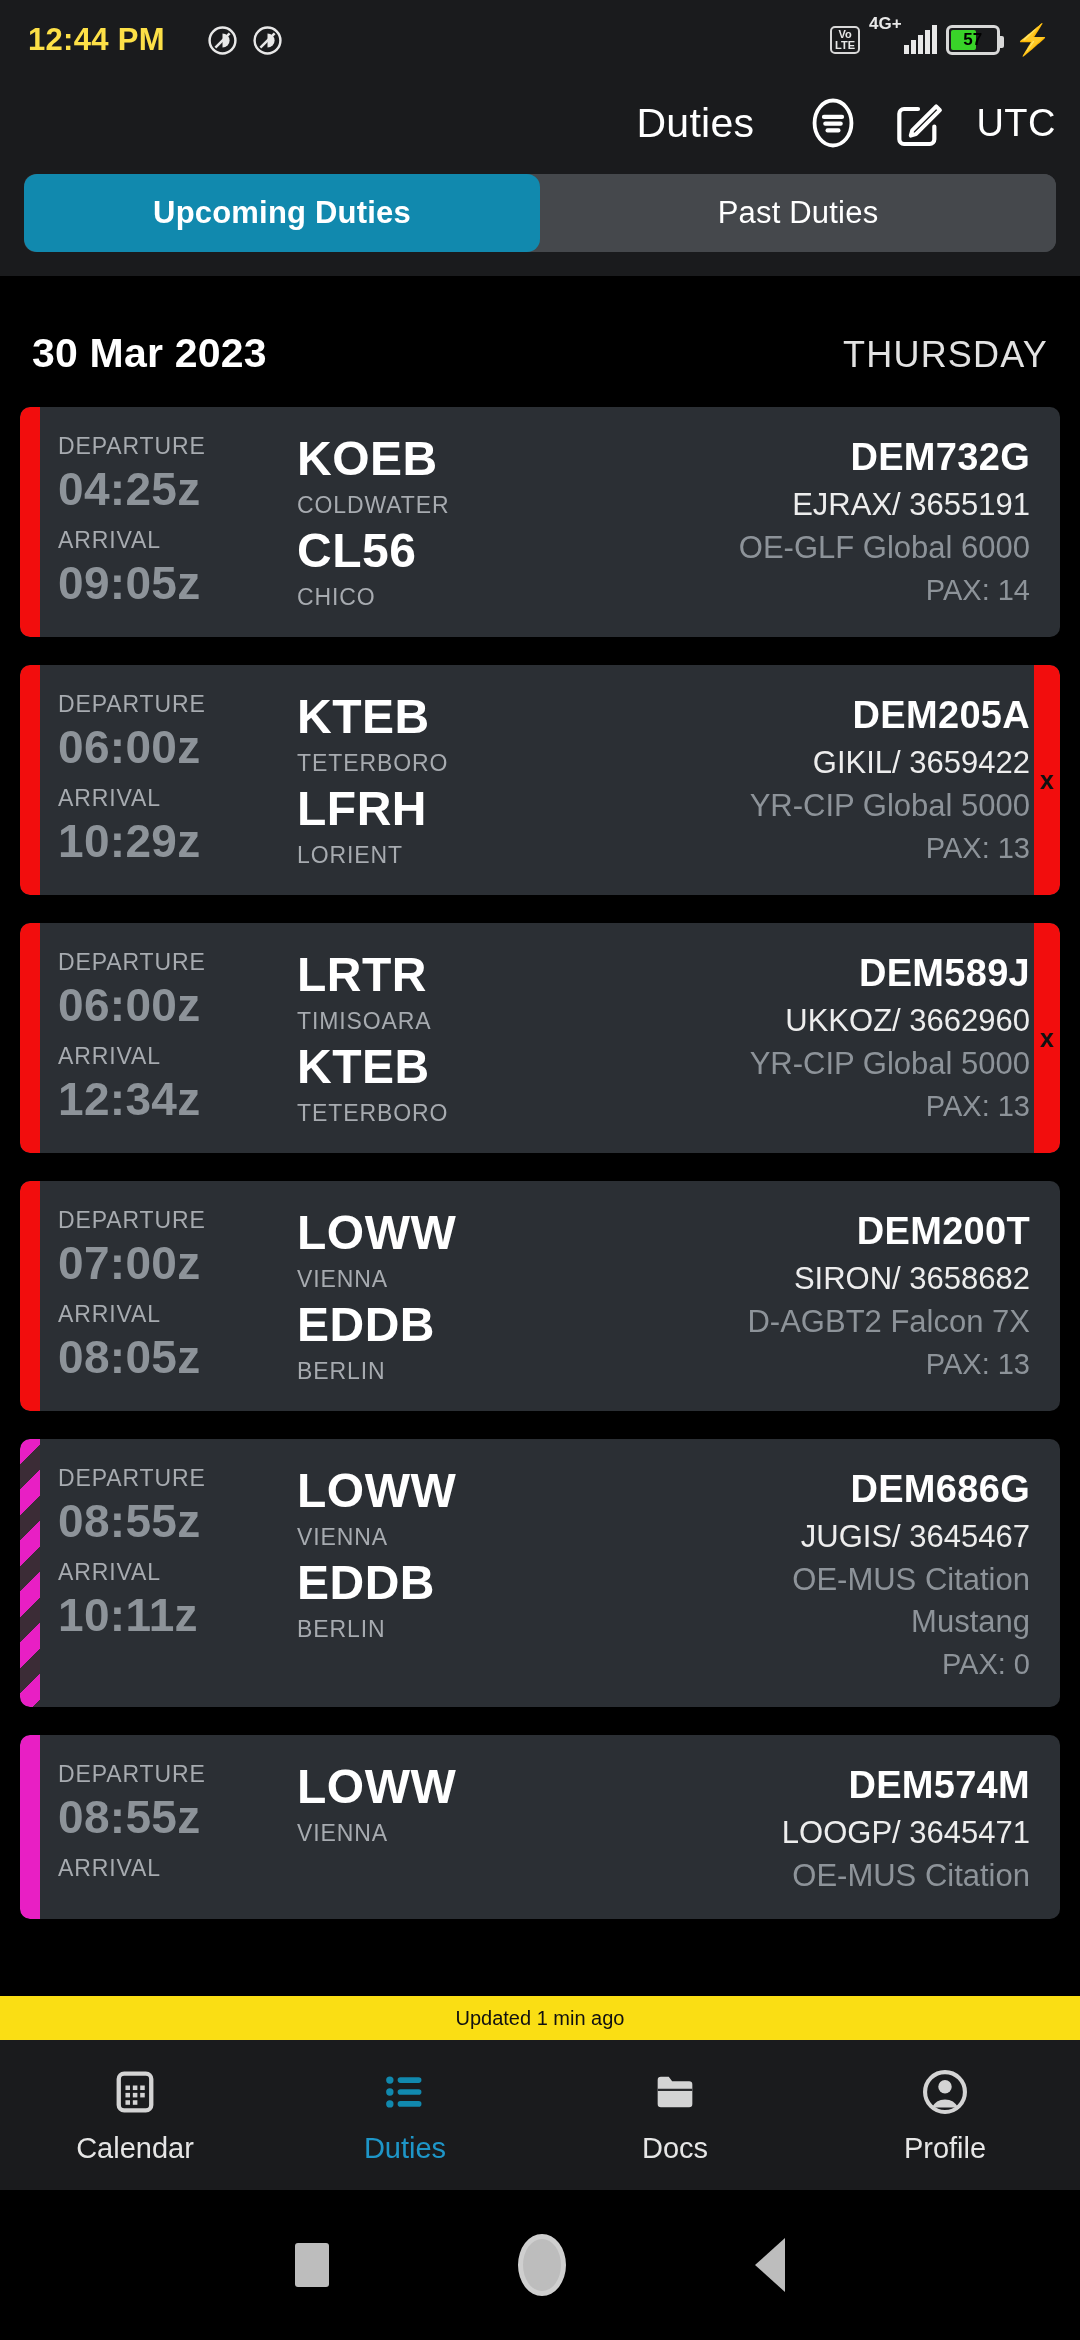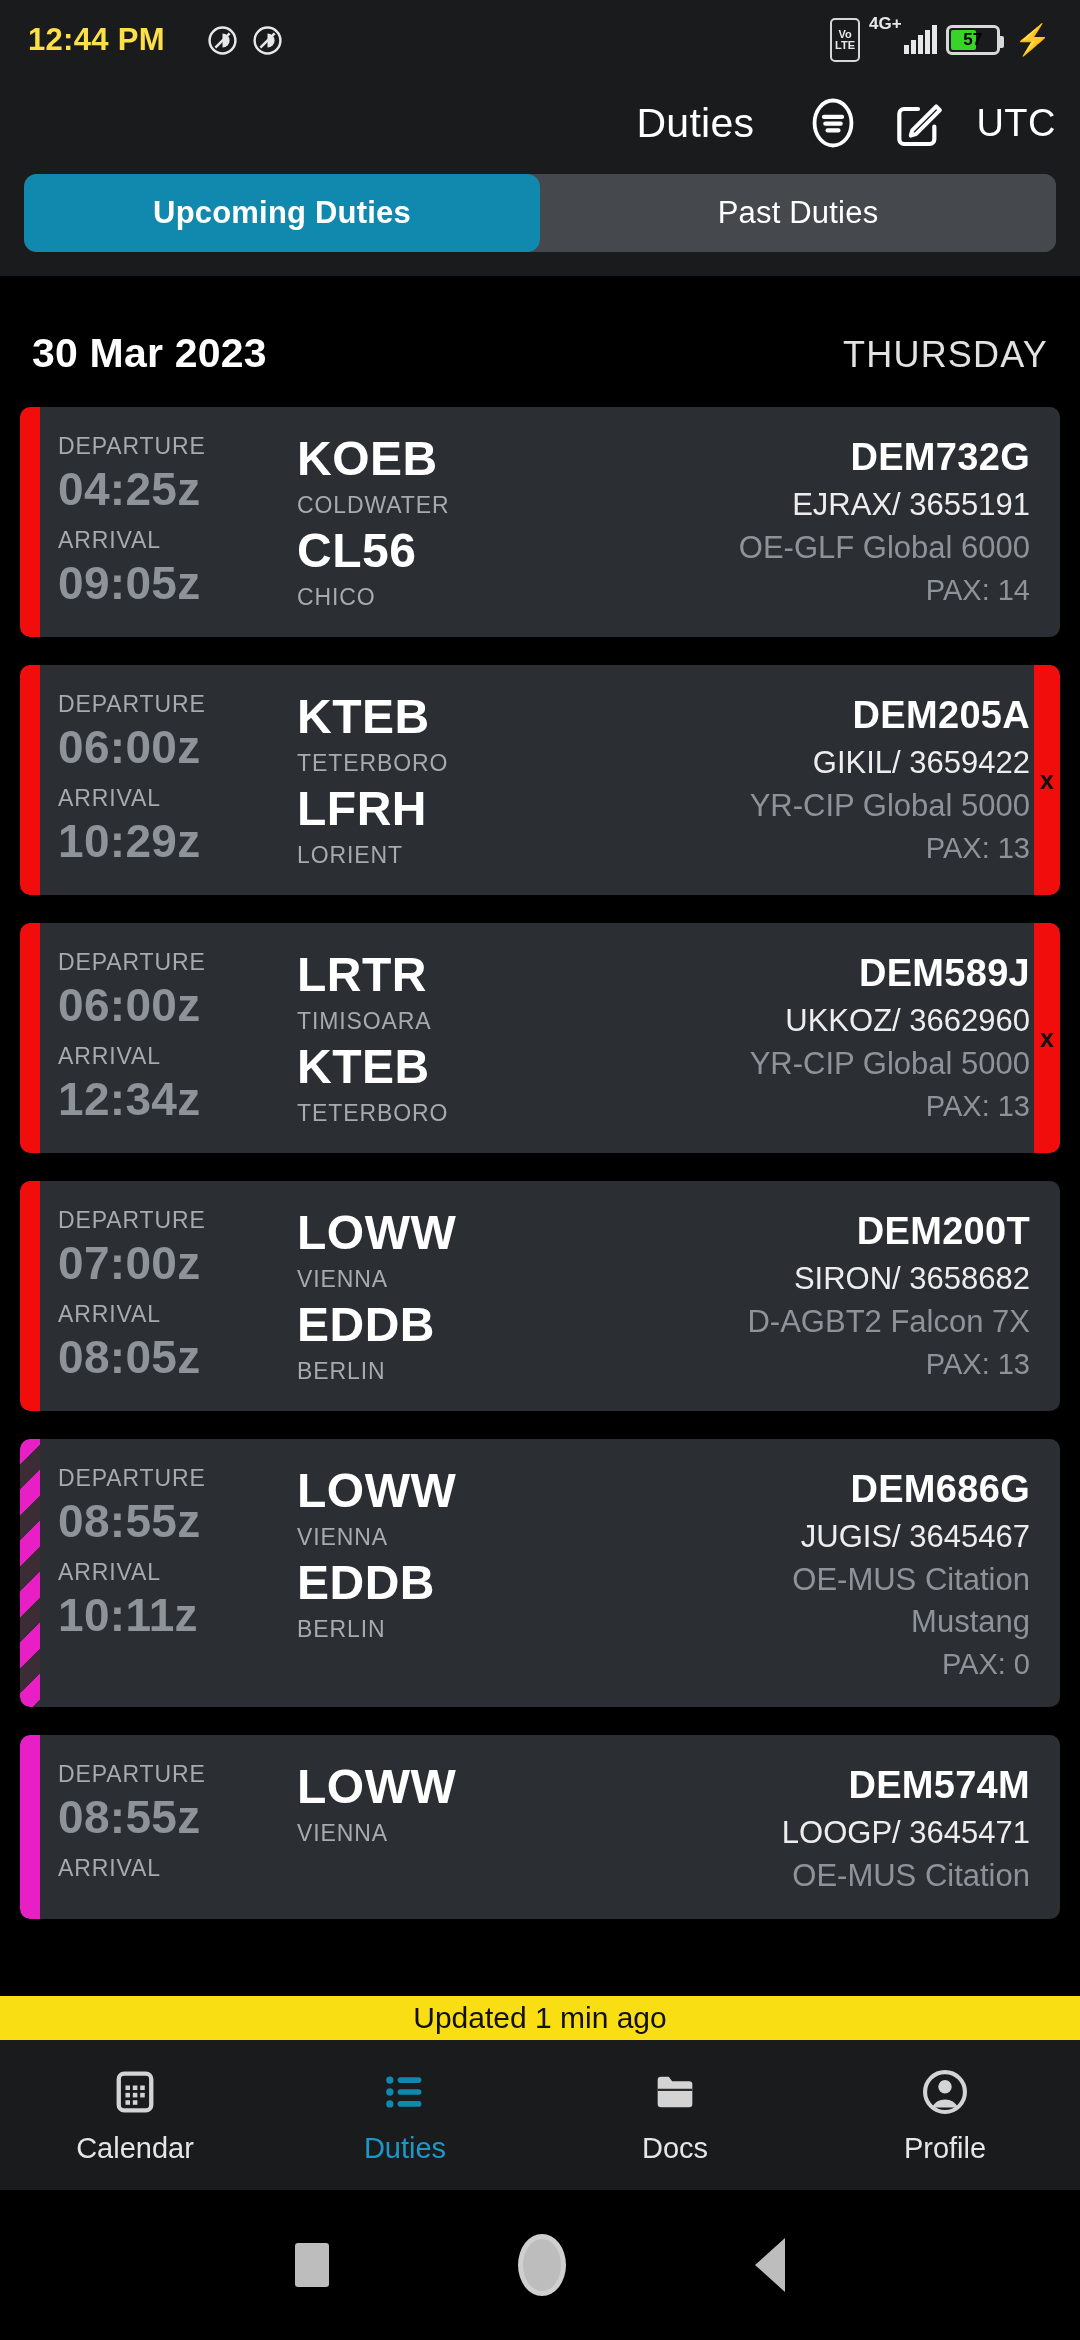--- a/index.html
+++ b/index.html
@@ -14,21 +14,21 @@
   
   .statusbar {
     height:80px; background:#1a1b1d; flex:0 0 80px;
     display:flex; align-items:center; padding:0 28px;
   }
   .sb-time { color:#fde047; font-size:31px; font-weight:700; letter-spacing:.3px; }
   .sb-left { display:flex; align-items:center; gap:14px; margin-left:42px; }
   .sb-right { margin-left:auto; display:flex; align-items:center; gap:9px; }
   .dnd-icon { width:31px; height:31px; }
   .volte { display:flex; flex-direction:column; align-items:center; justify-content:center;
-           border:2px solid #d8d8d8; border-radius:5px; width:30px; height:44px; color:#e8e8e8;
+           border:2px solid #d8d8d8; border-radius:5px; width:30px; height:28px; color:#e8e8e8;
            font-size:11px; line-height:11px; font-weight:700; }
   .sig-wrap { display:flex; align-items:flex-end; gap:2px; }
   .sig-label { color:#e8e8e8; font-size:17px; font-weight:700; position:relative; top:-20px; }
   .bars { display:flex; align-items:flex-end; gap:2px; height:28px; }
   .bars i { width:5px; background:#e8e8e8; display:block; }
   .bars i:nth-child(1){height:9px}.bars i:nth-child(2){height:14px}
   .bars i:nth-child(3){height:19px}.bars i:nth-child(4){height:24px}.bars i:nth-child(5){height:29px}
   .batt { width:54px; height:30px; border:3px solid #d8d8d8; border-radius:6px; position:relative;
           display:flex; align-items:center; padding:2px; }
   .batt:after { content:""; position:absolute; right:-7px; top:8px; width:4px; height:12px;
@@ -90,21 +90,21 @@
   .col-meta { flex:0 0 auto; text-align:right; padding-right:30px; max-width:370px; }
   .m-flight { color:#fff; font-size:38px; font-weight:700; letter-spacing:.3px; line-height:52px; }
   .m-route { color:#ededed; font-size:31px; line-height:44px; }
   .m-ac { color:#8d9399; font-size:31px; line-height:42px; }
   .m-pax { color:#8d9399; font-size:29px; line-height:42px; }
 
   
   .updated {
     position:absolute; left:0; right:0; bottom:0; height:44px; background:#fade14;
     display:flex; align-items:center; justify-content:center;
-    color:#111; font-size:30px; z-index:5;
+    color:#111; font-size:20px; z-index:5;
   }
 
   
   .bottomnav { flex:0 0 150px; background:#1a1b1d; display:flex; align-items:center; }
   .nav-item { flex:1; display:flex; flex-direction:column; align-items:center; gap:14px; }
   .nav-label { font-size:29px; color:#e6e6e6; }
   .nav-item.active .nav-label { color:#1e96c8; }
 
   
   .androidnav { flex:0 0 150px; background:#000; display:flex; align-items:center; justify-content:space-around;

